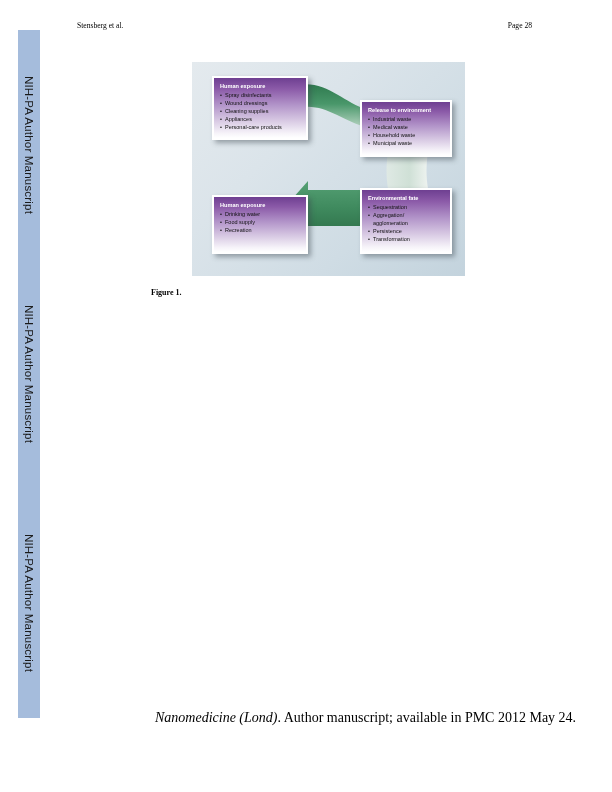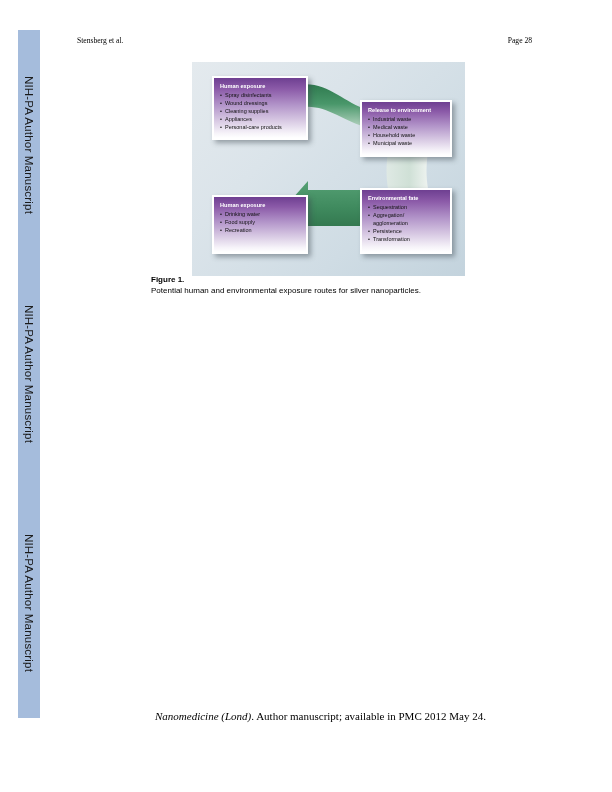--- a/index.html
+++ b/index.html
@@ -44,21 +44,21 @@
     font-family: "Liberation Sans", sans-serif;
     font-size: 11.5px;
     letter-spacing: 0.2px;
     color: #1a1a1a;
   }
 
   
   .running-head {
     position: absolute;
     left: 77px;
-    top: 36px;
+    top: 21px;
     width: 455px;
     display: flex;
     justify-content: space-between;
     align-items: baseline;
     font-size: 7.6px;
     font-family: "Liberation Serif", serif;
   }
 
   
   .figure-image {
@@ -133,39 +133,39 @@
     inset: 0;
     width: 273px;
     height: 214px;
     pointer-events: none;
   }
 
   
   .caption {
     position: absolute;
     left: 151px;
-    top: 275px;
+    top: 288px;
     width: 350px;
-    font-family: Liberation Sans, sans-serif;
+    font-family: Liberation Serif, serif;
     font-size: 8px;
     line-height: 10.5px;
   }
   .caption-label {
     font-weight: bold;
     display: block;
   }
   .caption-text { display: block; }
 
   
   .footer {
     position: absolute;
     left: 155px;
     top: 710px;
     font-family: "Liberation Serif", serif;
-    font-size: 11px;
+    font-size: 14px;
   }
   .footer em { font-style: italic; }
 </style>
 </head>
 <body>
 
 <div class="sidebar">
   <div class="sidebar-band">
     <span class="sidebar-text">NIH-PA Author Manuscript</span>
   </div>
@@ -258,18 +258,17 @@
           <li>Recreation</li>
         </ul>
       </div>
     </div>
 
   </div>
 </div>
 
 <div class="caption">
   <span class="caption-label">Figure 1.</span>
-  <span class="caption-text">Potential human and environmental exposure routes for silver nanoparticles.</span>
 </div>
 
 <div class="footer">
   <em>Nanomedicine (Lond)</em><span>. Author manuscript; available in PMC 2012 May 24.</span>
 </div>
 
 </body></html>

